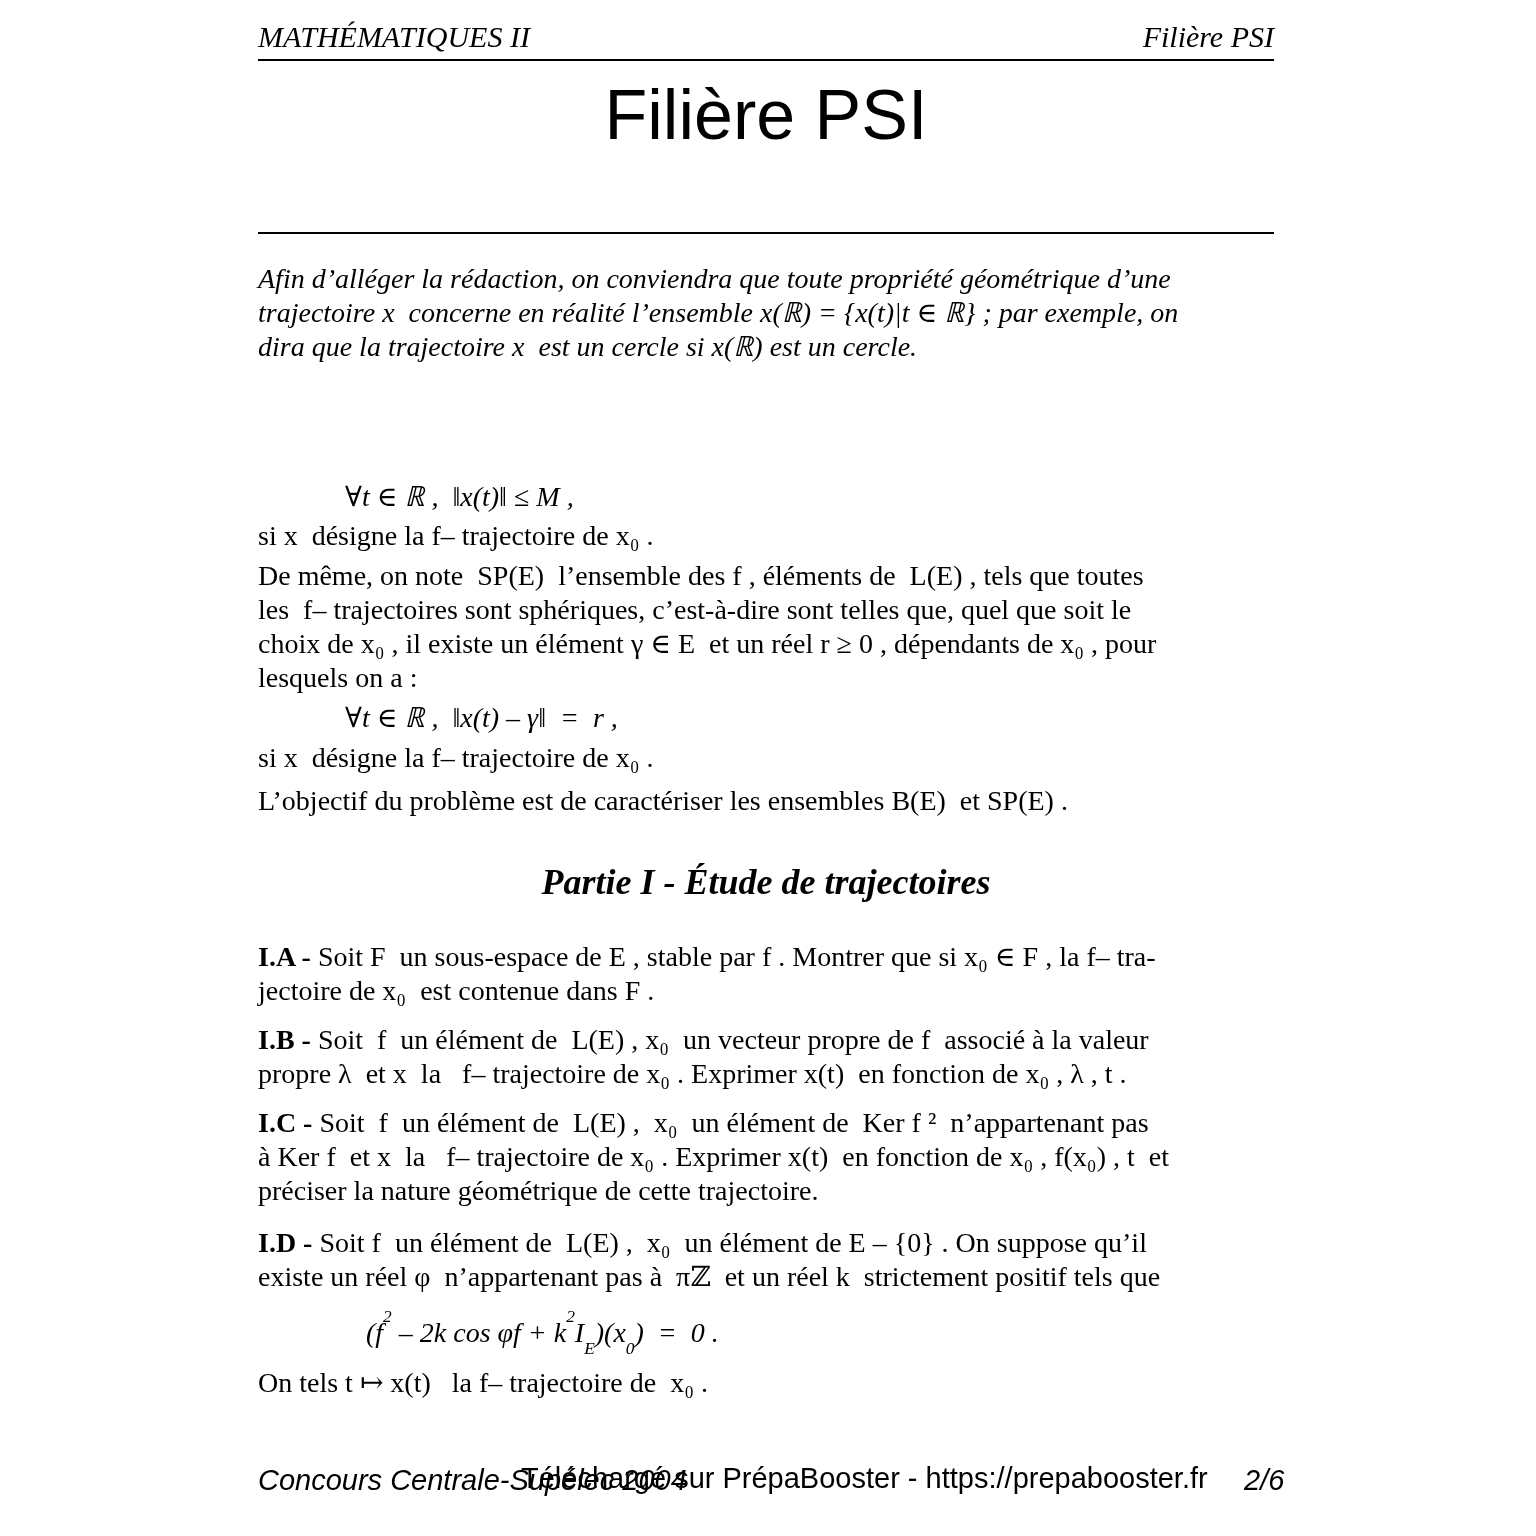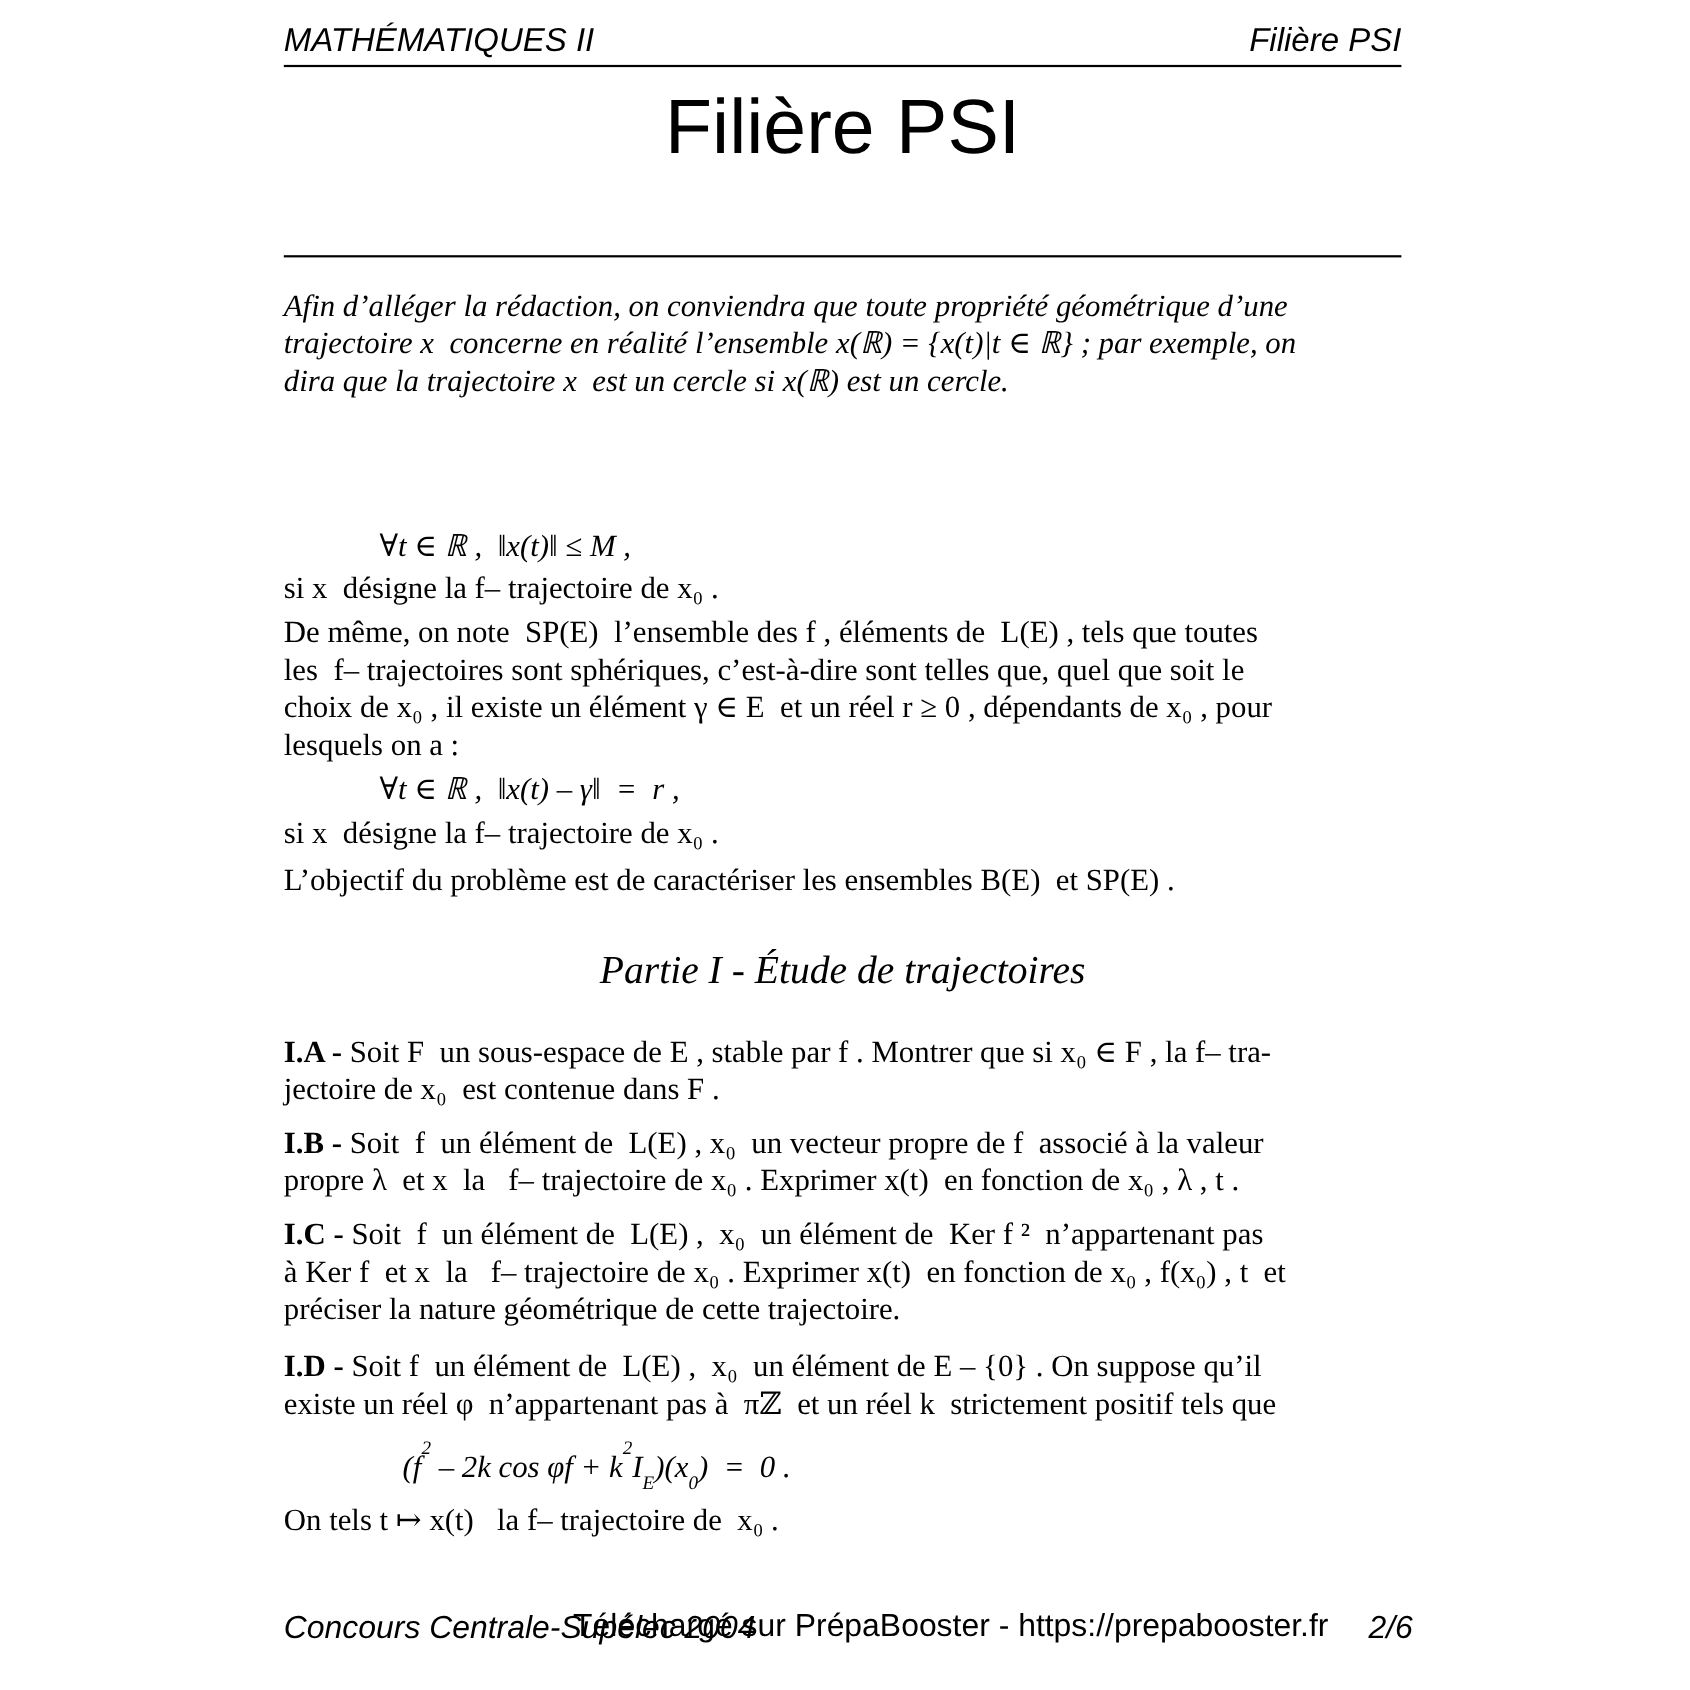--- a/index.html
+++ b/index.html
@@ -13,21 +13,21 @@
     font-family: "Liberation Serif", "DejaVu Serif", serif;
   }
   .abs { position: absolute; }
   .content-l { left: 258px; }
   .content-w { width: 1016px; }
 
   .hdr {
     top: 20px;
     display: flex;
     justify-content: space-between;
-    font-family: Liberation Sans, sans-serif;
+    font-family: Liberation Serif, serif;
     font-style: italic;
     font-size: 30px;
     line-height: 34px;
   }
   .rule { height: 2px; background: #000000; }
   .doc-title {
     top: 78px;
     text-align: center;
     font-family: "Liberation Sans", "DejaVu Sans", sans-serif;
     font-size: 70px;
@@ -43,21 +43,21 @@
   .formula {
     font-size: 28px;
     line-height: 34px;
     font-style: italic;
     white-space: pre;
   }
   .part-heading {
     text-align: center;
     font-size: 36px;
     line-height: 40px;
-    font-weight: 400;
+    font-weight: 700;
     font-style: italic;
   }
   .ilabel { font-weight: 700; white-space: pre; }
   .itext { white-space: pre; margin-top: 28px; }
   sup.f3 { font-size: 0.62em; position: relative; top: -0.55em; font-style: italic; }
   sub.f3 { font-size: 0.62em; position: relative; top: 0.30em; font-style: italic; }
   .footer-item {
     font-family: "Liberation Sans", "DejaVu Sans", sans-serif;
     font-size: 29px;
     line-height: 33px;

